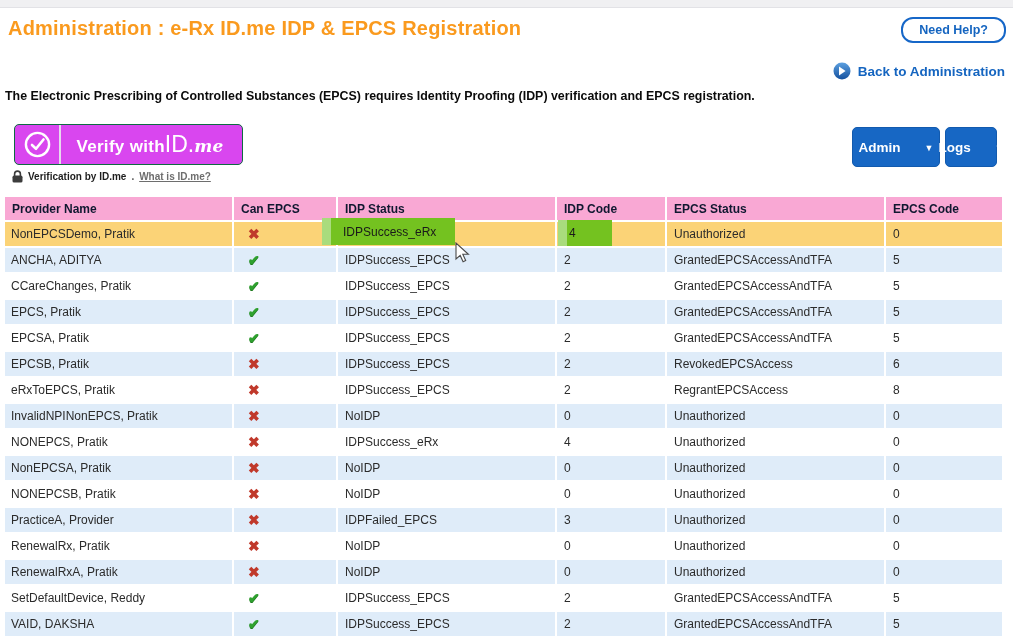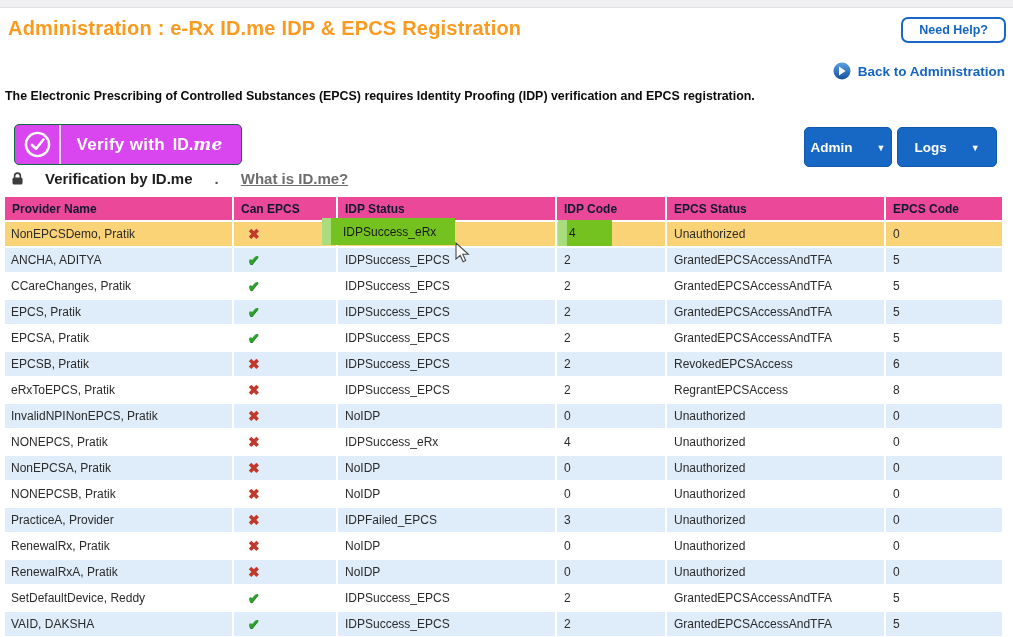--- a/index.html
+++ b/index.html
@@ -4,56 +4,56 @@
 <style>
   html,body{margin:0;padding:0;background:#fff;}
   .page{position:relative;width:1013px;height:637px;overflow:hidden;background:#fff;
         font-family:"Liberation Sans",sans-serif;}
   .top-strip{position:absolute;left:0;top:0;width:1013px;height:7px;background:#F0F0F2;
              border-bottom:1px solid #E2E2E6;}
   
   .page-title{position:absolute;left:8px;top:17px;margin:0;font-size:20px;font-weight:bold;
               color:#FA9A1E;letter-spacing:.2px;}
   .need-help{position:absolute;top:17px;right:7px;background:#fff;color:#1565C0;
-             border:2px solid #1667C8;border-radius:7px;font-family:inherit;
+             border:2px solid #1667C8;border-radius:12px;font-family:inherit;
              font-size:12.5px;font-weight:bold;padding:4px 16px;cursor:pointer;}
   
   .back-link{position:absolute;top:62px;right:8px;display:flex;align-items:center;gap:7px;
              color:#1565C0;font-size:13.5px;font-weight:bold;text-decoration:none;cursor:pointer;}
   
   .intro{position:absolute;left:5px;top:89px;margin:0;width:1000px;font-size:12.4px;
          font-weight:bold;color:#0B0B0B;}
   
   .verify-btn{position:absolute;left:14px;top:124px;height:41px;display:flex;align-items:center;
               background:#d946ef;border:1px solid #0E6B41;border-radius:5px;cursor:pointer;
               padding:0;color:#fff;font-family:inherit;}
   .vb-icon{width:44px;display:flex;align-items:center;justify-content:center;}
   .vb-divider{width:1.5px;height:39px;background:#E8F2EC;opacity:.85;}
   .vb-text{display:flex;align-items:baseline;padding:0 18px 0 16px;font-size:17px;
            font-weight:bold;letter-spacing:.3px;white-space:nowrap;}
-  .idme-bold{font-size:16px;font-weight:700;margin-left:8px;letter-spacing:0;}
+  .idme-bold{font-size:23px;font-weight:400;letter-spacing:0;}
   .idme-italic{font-family:"DejaVu Serif",serif;font-style:italic;font-size:17px;font-weight:600;}
-  .verify-caption{position:absolute;left:12px;top:170px;display:flex;align-items:center;gap:22px;
-                  font-size:15px;color:#1E1E1E;font-weight:600;}
+  .verify-caption{position:absolute;left:12px;top:170px;display:flex;align-items:center;gap:5px;
+                  font-size:10px;color:#1E1E1E;font-weight:600;}
   .verify-caption .dot{color:#555;font-weight:bold;}
   .whatis{color:#6E6E6E;text-decoration:underline;font-weight:600;cursor:pointer;}
   
   .btn-group{position:absolute;top:127px;right:16px;display:flex;gap:5px;}
   .blue-btn{height:40px;background:#1767C4;border:1px solid #125AAE;border-radius:5px;
             color:#fff;font-family:inherit;font-size:13.5px;font-weight:bold;cursor:pointer;
             display:flex;align-items:center;justify-content:center;gap:24px;}
   .blue-btn.admin{width:88px;}
-  .blue-btn.logs{width:100px;}
+  .blue-btn.logs{width:52px;}
   .caret{font-size:9px;position:relative;top:1px;}
   
   .table-wrap{position:absolute;left:5px;top:197px;width:997px;height:440px;overflow:hidden;}
   table{border-collapse:separate;border-spacing:0;width:997px;table-layout:fixed;}
   col.c1{width:229px}col.c2{width:104px}col.c3{width:219px}col.c4{width:110px}
   col.c5{width:219px}col.c6{width:116px}
-  th{background:#ec4899;color:#101830;font-size:12px;font-weight:bold;text-align:left;
+  th{background:#f9a8d4;color:#101830;font-size:12px;font-weight:bold;text-align:left;
      height:23px;padding:0 0 0 7px;border-right:2px solid #fff;border-bottom:2px solid #fff;
      white-space:nowrap;overflow:hidden;}
   th:last-child{border-right:none;}
   td{font-size:12px;color:#2B2B2B;height:24px;padding:0 0 0 7px;border-right:2px solid #fff;
      border-bottom:2px solid #fff;white-space:nowrap;overflow:hidden;vertical-align:middle;}
   td:last-child{border-right:none;}
   tbody tr:nth-child(odd) td{background:#FFFFFF;}
   tbody tr:nth-child(even) td{background:#DFECF9;}
   tbody tr.selected td{background:#FBD377;}
   td.td-provider{padding-left:6px;}

